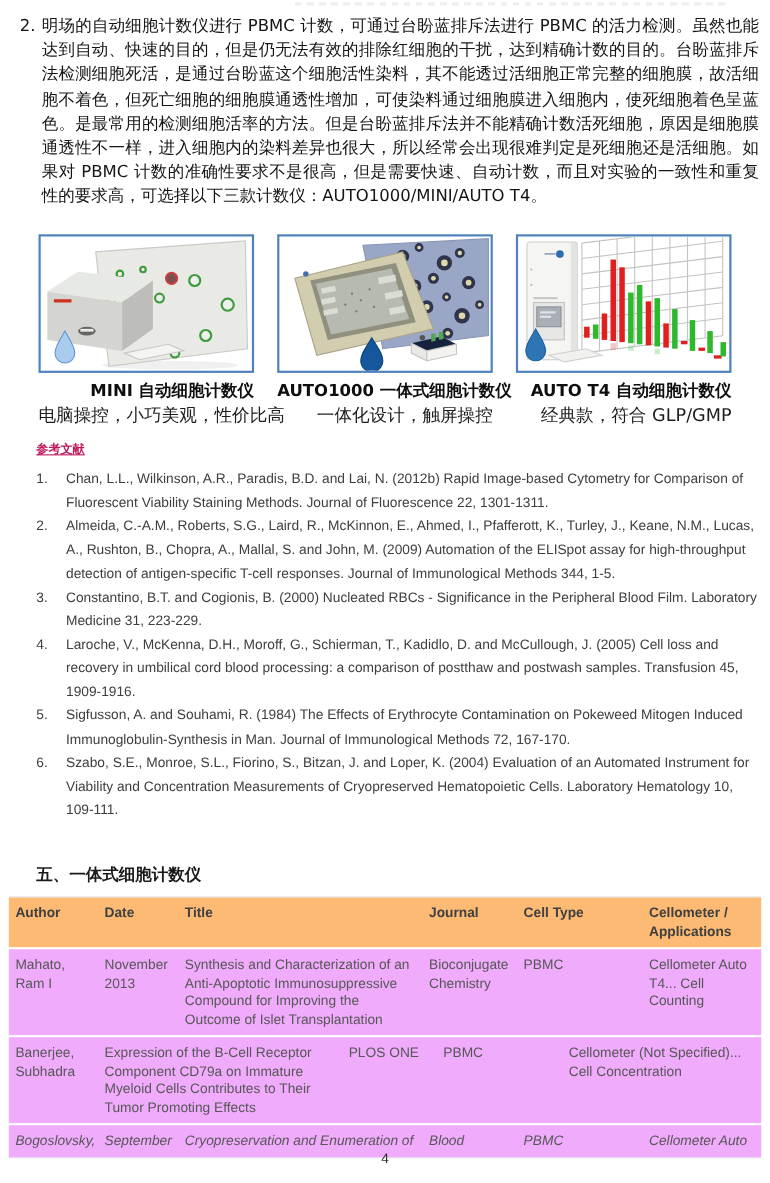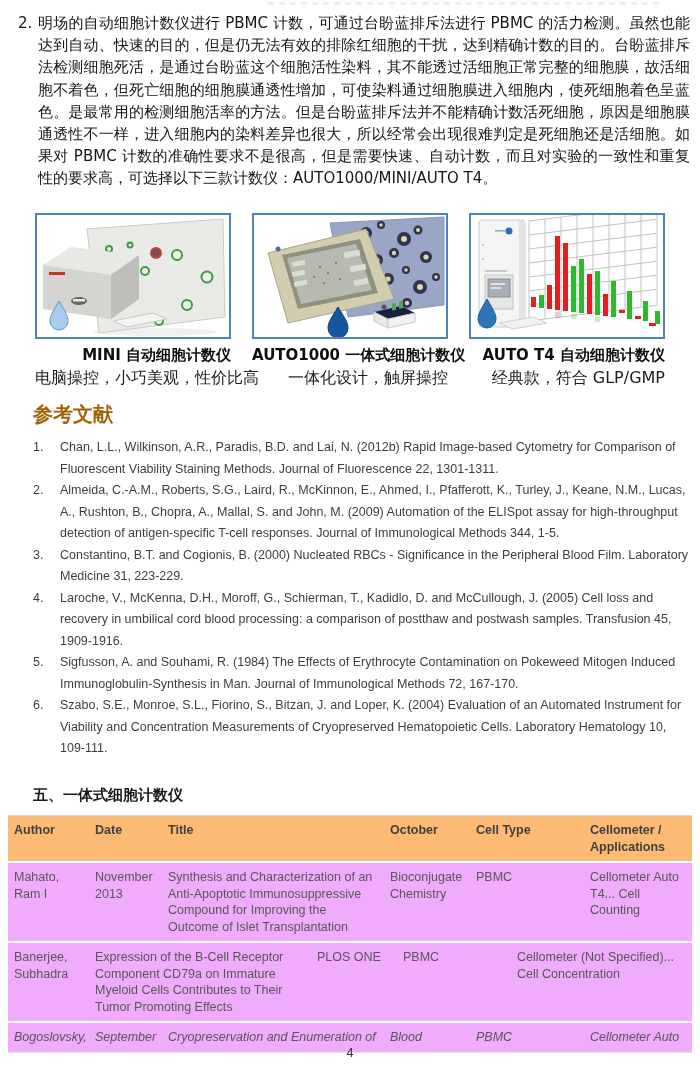--- a/index.html
+++ b/index.html
@@ -37,21 +37,21 @@
     font-family:"DejaVu Sans", sans-serif; white-space:nowrap;
   }
   .cap2{
     margin-top:3px; font-size:16px; color:#1c1c1c;
     font-family:"DejaVu Sans", sans-serif; white-space:nowrap;
   }
   
   .refs{ position:absolute; top:401px; left:33px; width:657px; }
   .refs-heading{
     font-family:"DejaVu Sans", sans-serif; font-weight:bold;
-    font-size:20px; color:#a16207; margin-bottom:9px;
+    font-size:11px; color:#be185d; margin-bottom:9px;text-decoration:underline;
   }
   .ref-item{
     display:flex; font-size:12.5px; line-height:21.5px; color:#3e3e3e;
   }
   .ref-item .ref-num{ width:27px; flex:none; }
   .ref-item .ref-text{ flex:1; }
   
   .sec5-heading{
     position:absolute; top:786px; left:33px;
     font-family:"DejaVu Sans", sans-serif; font-weight:bold;
@@ -300,21 +300,21 @@
     </div>
   </div>
 
   <div class="sec5-heading">五、一体式细胞计数仪</div>
 
   <div class="pubtable">
     <div class="trow theader">
       <div class="tcell c-author">Author</div>
       <div class="tcell c-date">Date</div>
       <div class="tcell c-title">Title</div>
-      <div class="tcell c-journal">October</div>
+      <div class="tcell c-journal">Journal</div>
       <div class="tcell c-cell">Cell Type</div>
       <div class="tcell c-app">Cellometer / Applications</div>
     </div>
     <div class="trow">
       <div class="tcell c-author">Mahato, Ram I</div>
       <div class="tcell c-date">November 2013</div>
       <div class="tcell c-title">Synthesis and Characterization of an Anti-Apoptotic Immunosuppressive Compound for Improving the Outcome of Islet Transplantation</div>
       <div class="tcell c-journal">Bioconjugate Chemistry</div>
       <div class="tcell c-cell">PBMC</div>
       <div class="tcell c-app">Cellometer Auto T4... Cell Counting</div>

